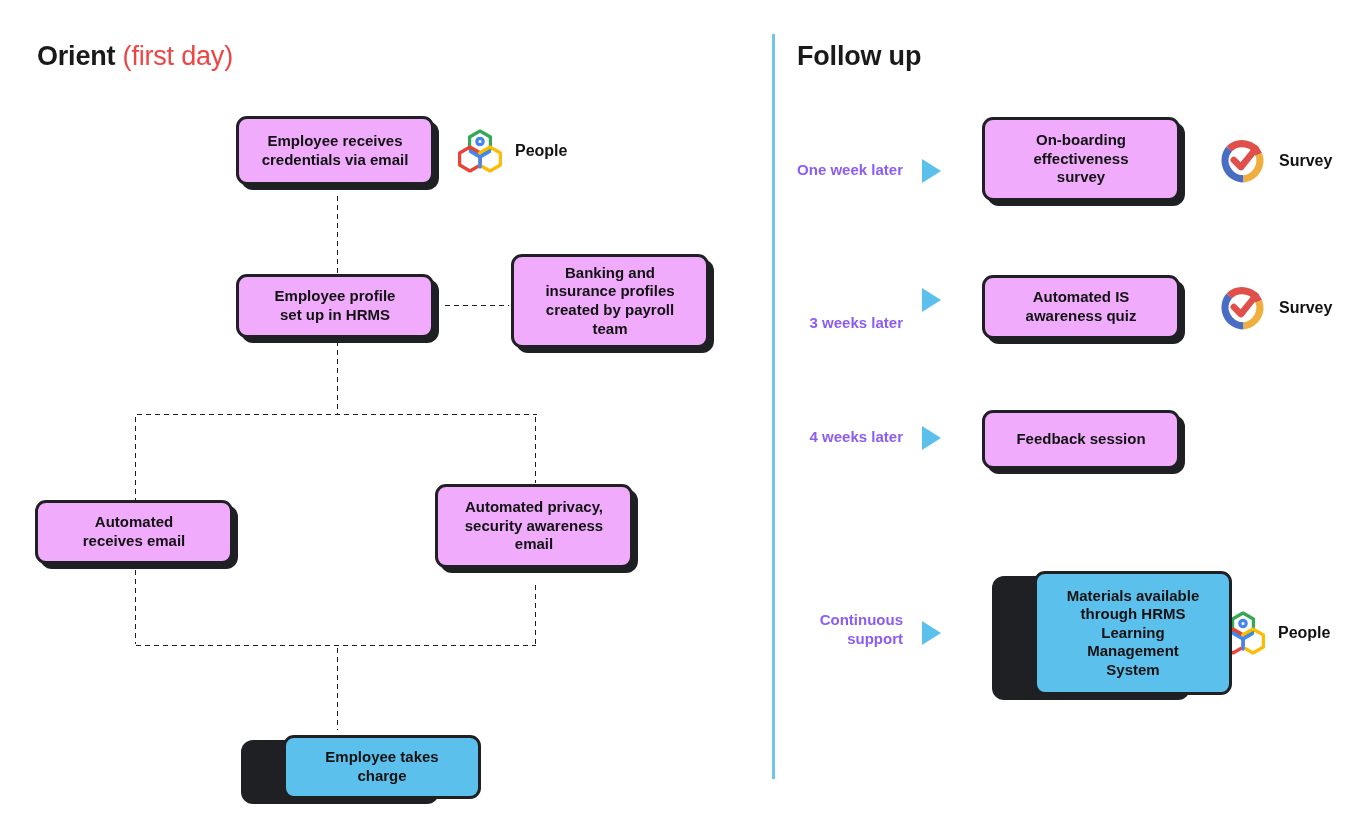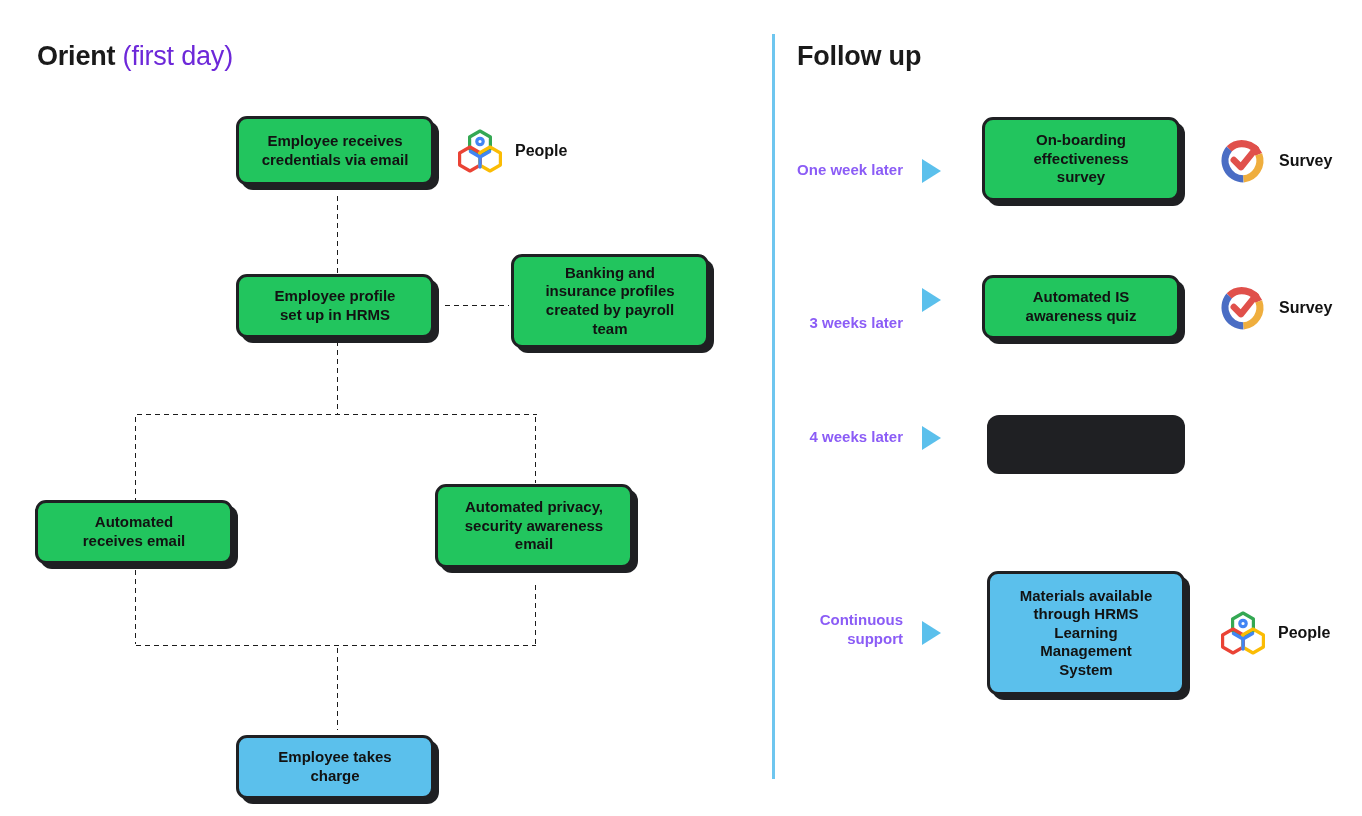--- a/index.html
+++ b/index.html
@@ -23,21 +23,21 @@
   .section-title {
     position: absolute;
     font-size: 27px;
     font-weight: 700;
     color: #1a1a1a;
     letter-spacing: -0.2px;
     white-space: nowrap;
   }
   .section-title .sub {
     font-weight: 400;
-    color: #6d28d9;
+    color: #ef4444;
   }
 
   
   .divider {
     position: absolute;
     background: #6ec6ef;
   }
 
   
   .node {
@@ -57,22 +57,22 @@
     box-shadow: 4px 4px 0 -1px rgba(31,32,35,0.0);
     z-index: 3;
   }
   
   .node-shadow {
     position: absolute;
     background: #1f2023;
     border-radius: 12px;
     z-index: 2;
   }
-  .node.yellow { background: #22c55e; }
-  .node.blue   { background: #5BC0EC; }
+  .node.yellow { background: #f0abfc; }
+  .node.blue   { background: #5BC0EC; margin-left: 47px; }
 
   
   .dot-v {
     position: absolute;
     width: 3px;
     background-image: radial-gradient(#1c1c1c 42%, rgba(0,0,0,0) 46%);
     background-size: 3px 9px;
     background-repeat: repeat-y;
     z-index: 1;
   }
@@ -234,20 +234,21 @@
         <path d="M39.0 18.0 A18 18 0 0 1 24 42" fill="none" stroke="#EFAE3E" stroke-width="7" stroke-linecap="butt"></path>
         <path d="M14.5 23.5 L21.5 30.5 L36 12.5" fill="none" stroke="#E0504B" stroke-width="6.4" stroke-linecap="round" stroke-linejoin="round"></path>
       </svg>
     </span>
     <span class="icon-label">Survey</span>
   </div>
 
   <div class="timing" style="left:747px; top:428px; width:156px;">4 weeks later</div>
   <div class="tri" style="left:922px; top:426px;"></div>
   <div class="node-shadow" style="left:987px; top:415px; width:198px; height:59px;"></div>
+  <div class="node yellow" style="left:982px; top:410px; width:198px; height:59px; white-space:pre-line;">Feedback session</div>
 
   <div class="timing" style="left:747px; top:611px; width:156px;">Continuous
 support</div>
   <div class="tri" style="left:922px; top:621px;"></div>
   <div class="node-shadow" style="left:992px; top:576px; width:198px; height:124px;"></div>
   <div class="node blue" style="left:987px; top:571px; width:198px; height:124px; white-space:pre-line;">Materials available
 through HRMS
 Learning
 Management
 System</div>

